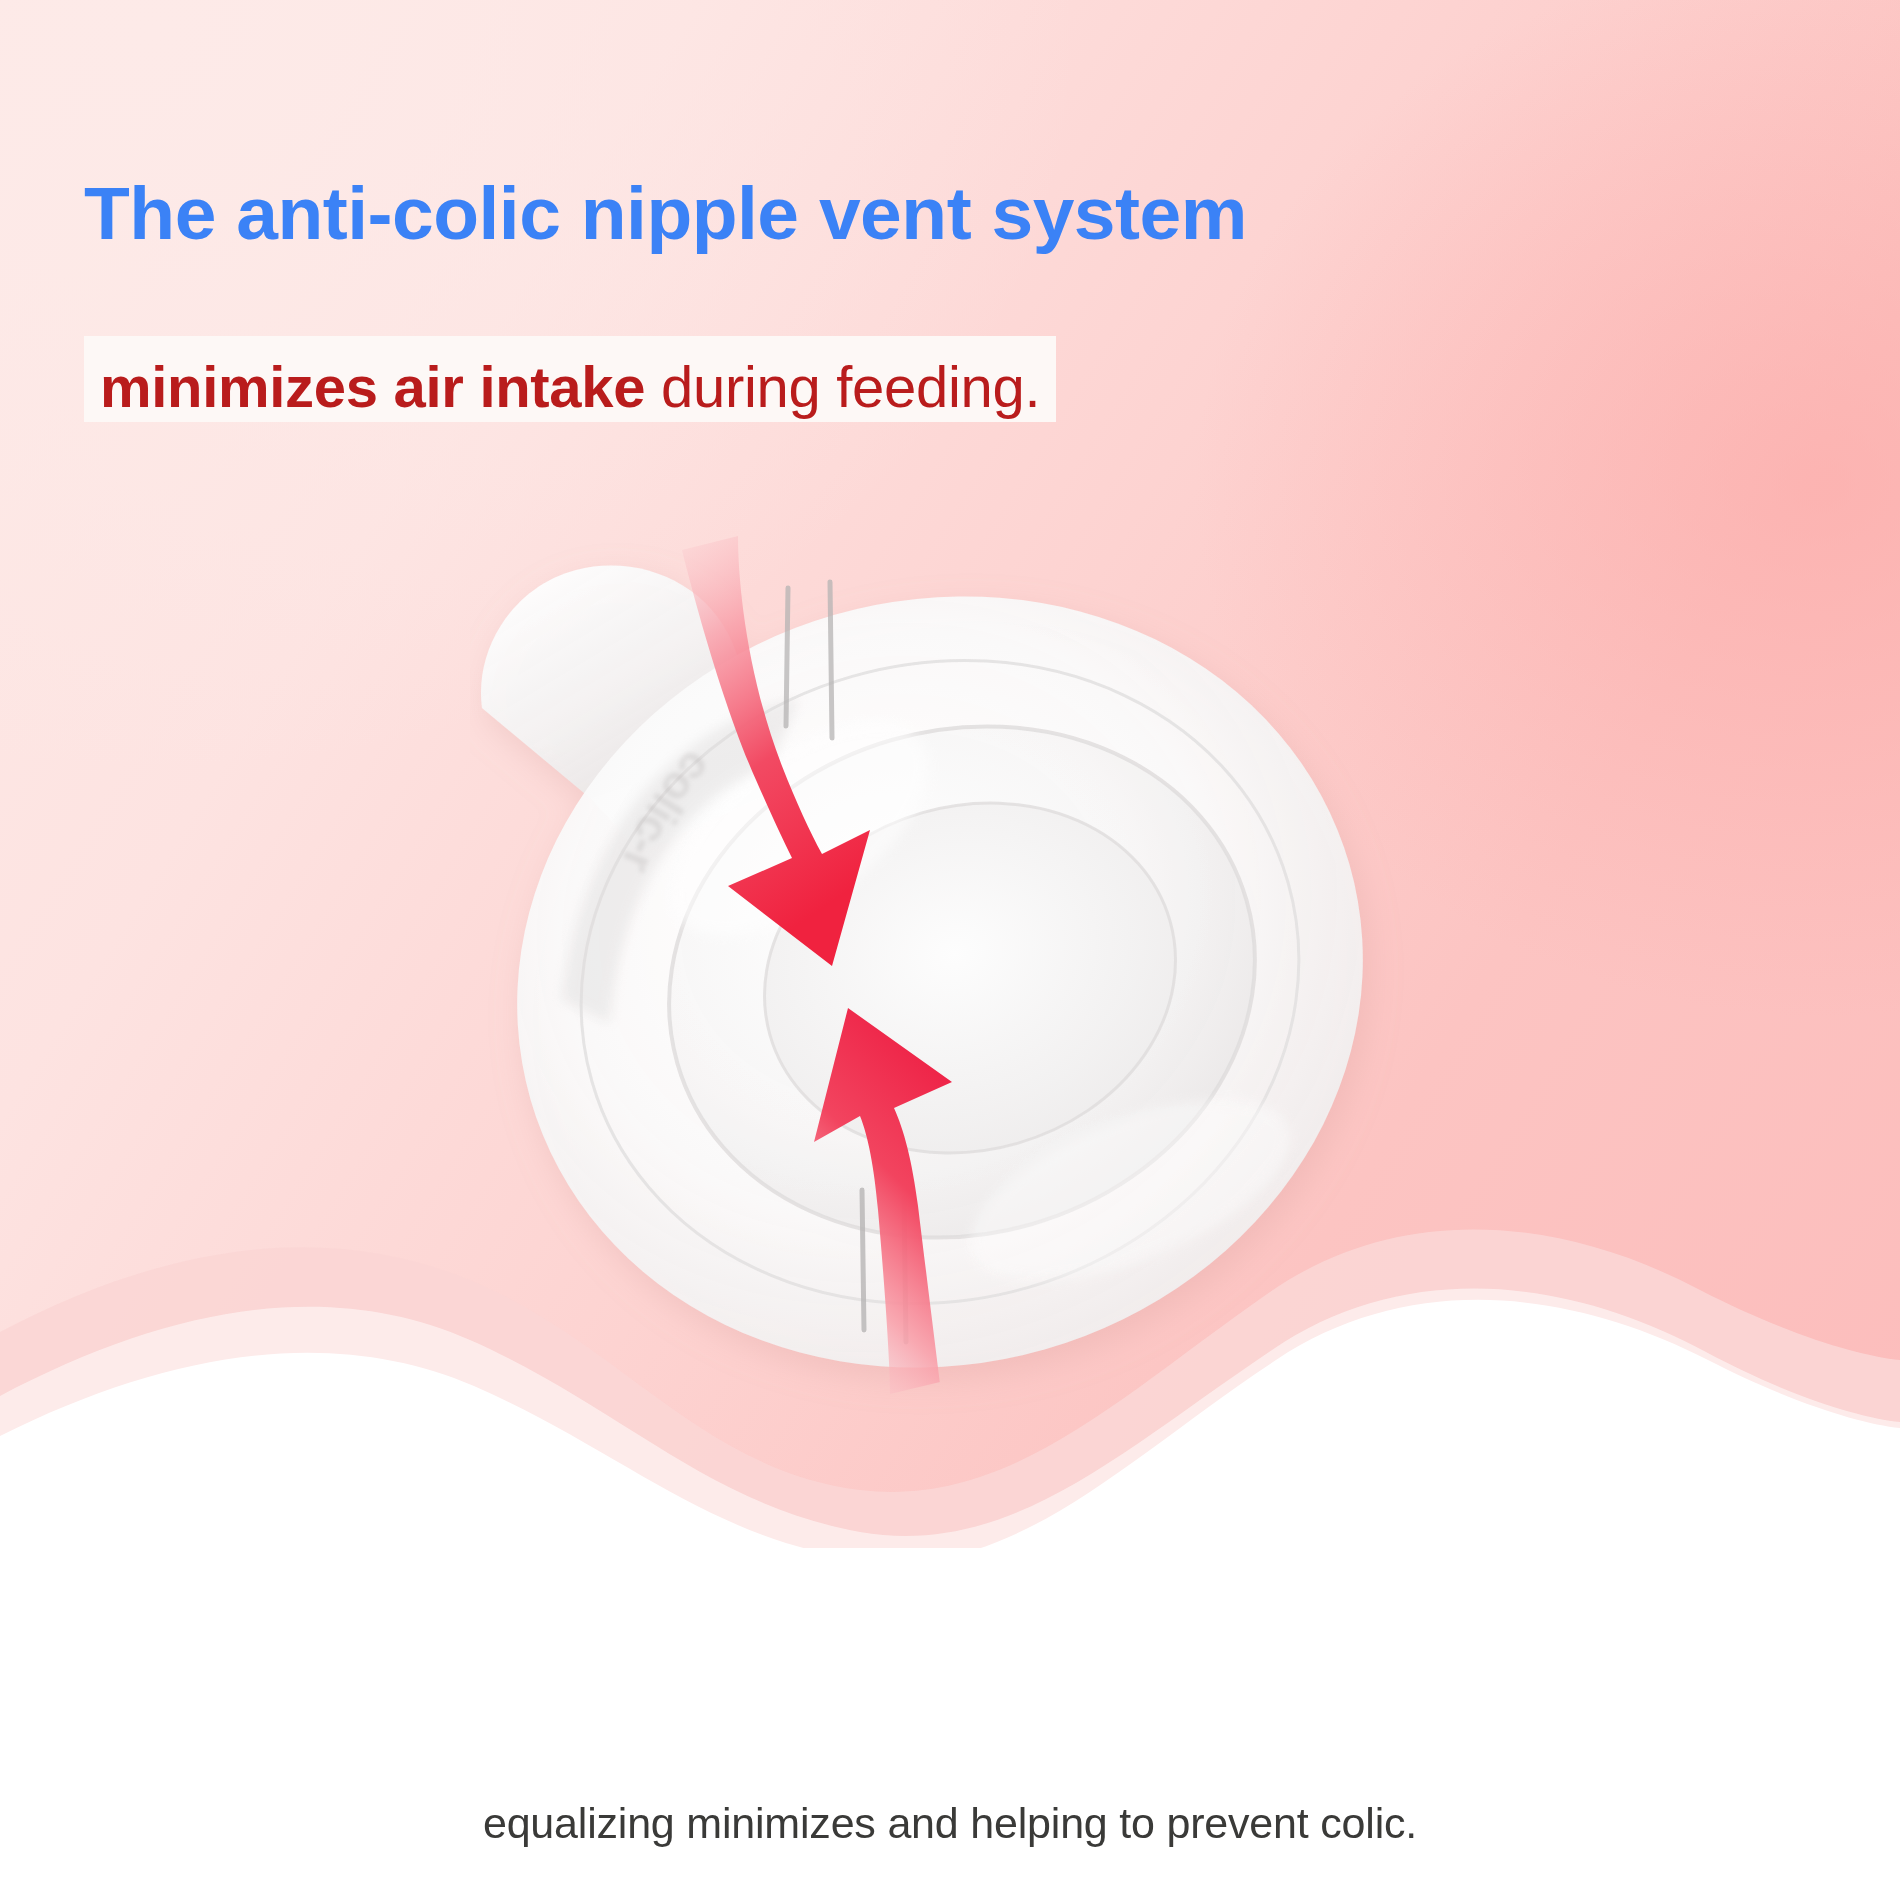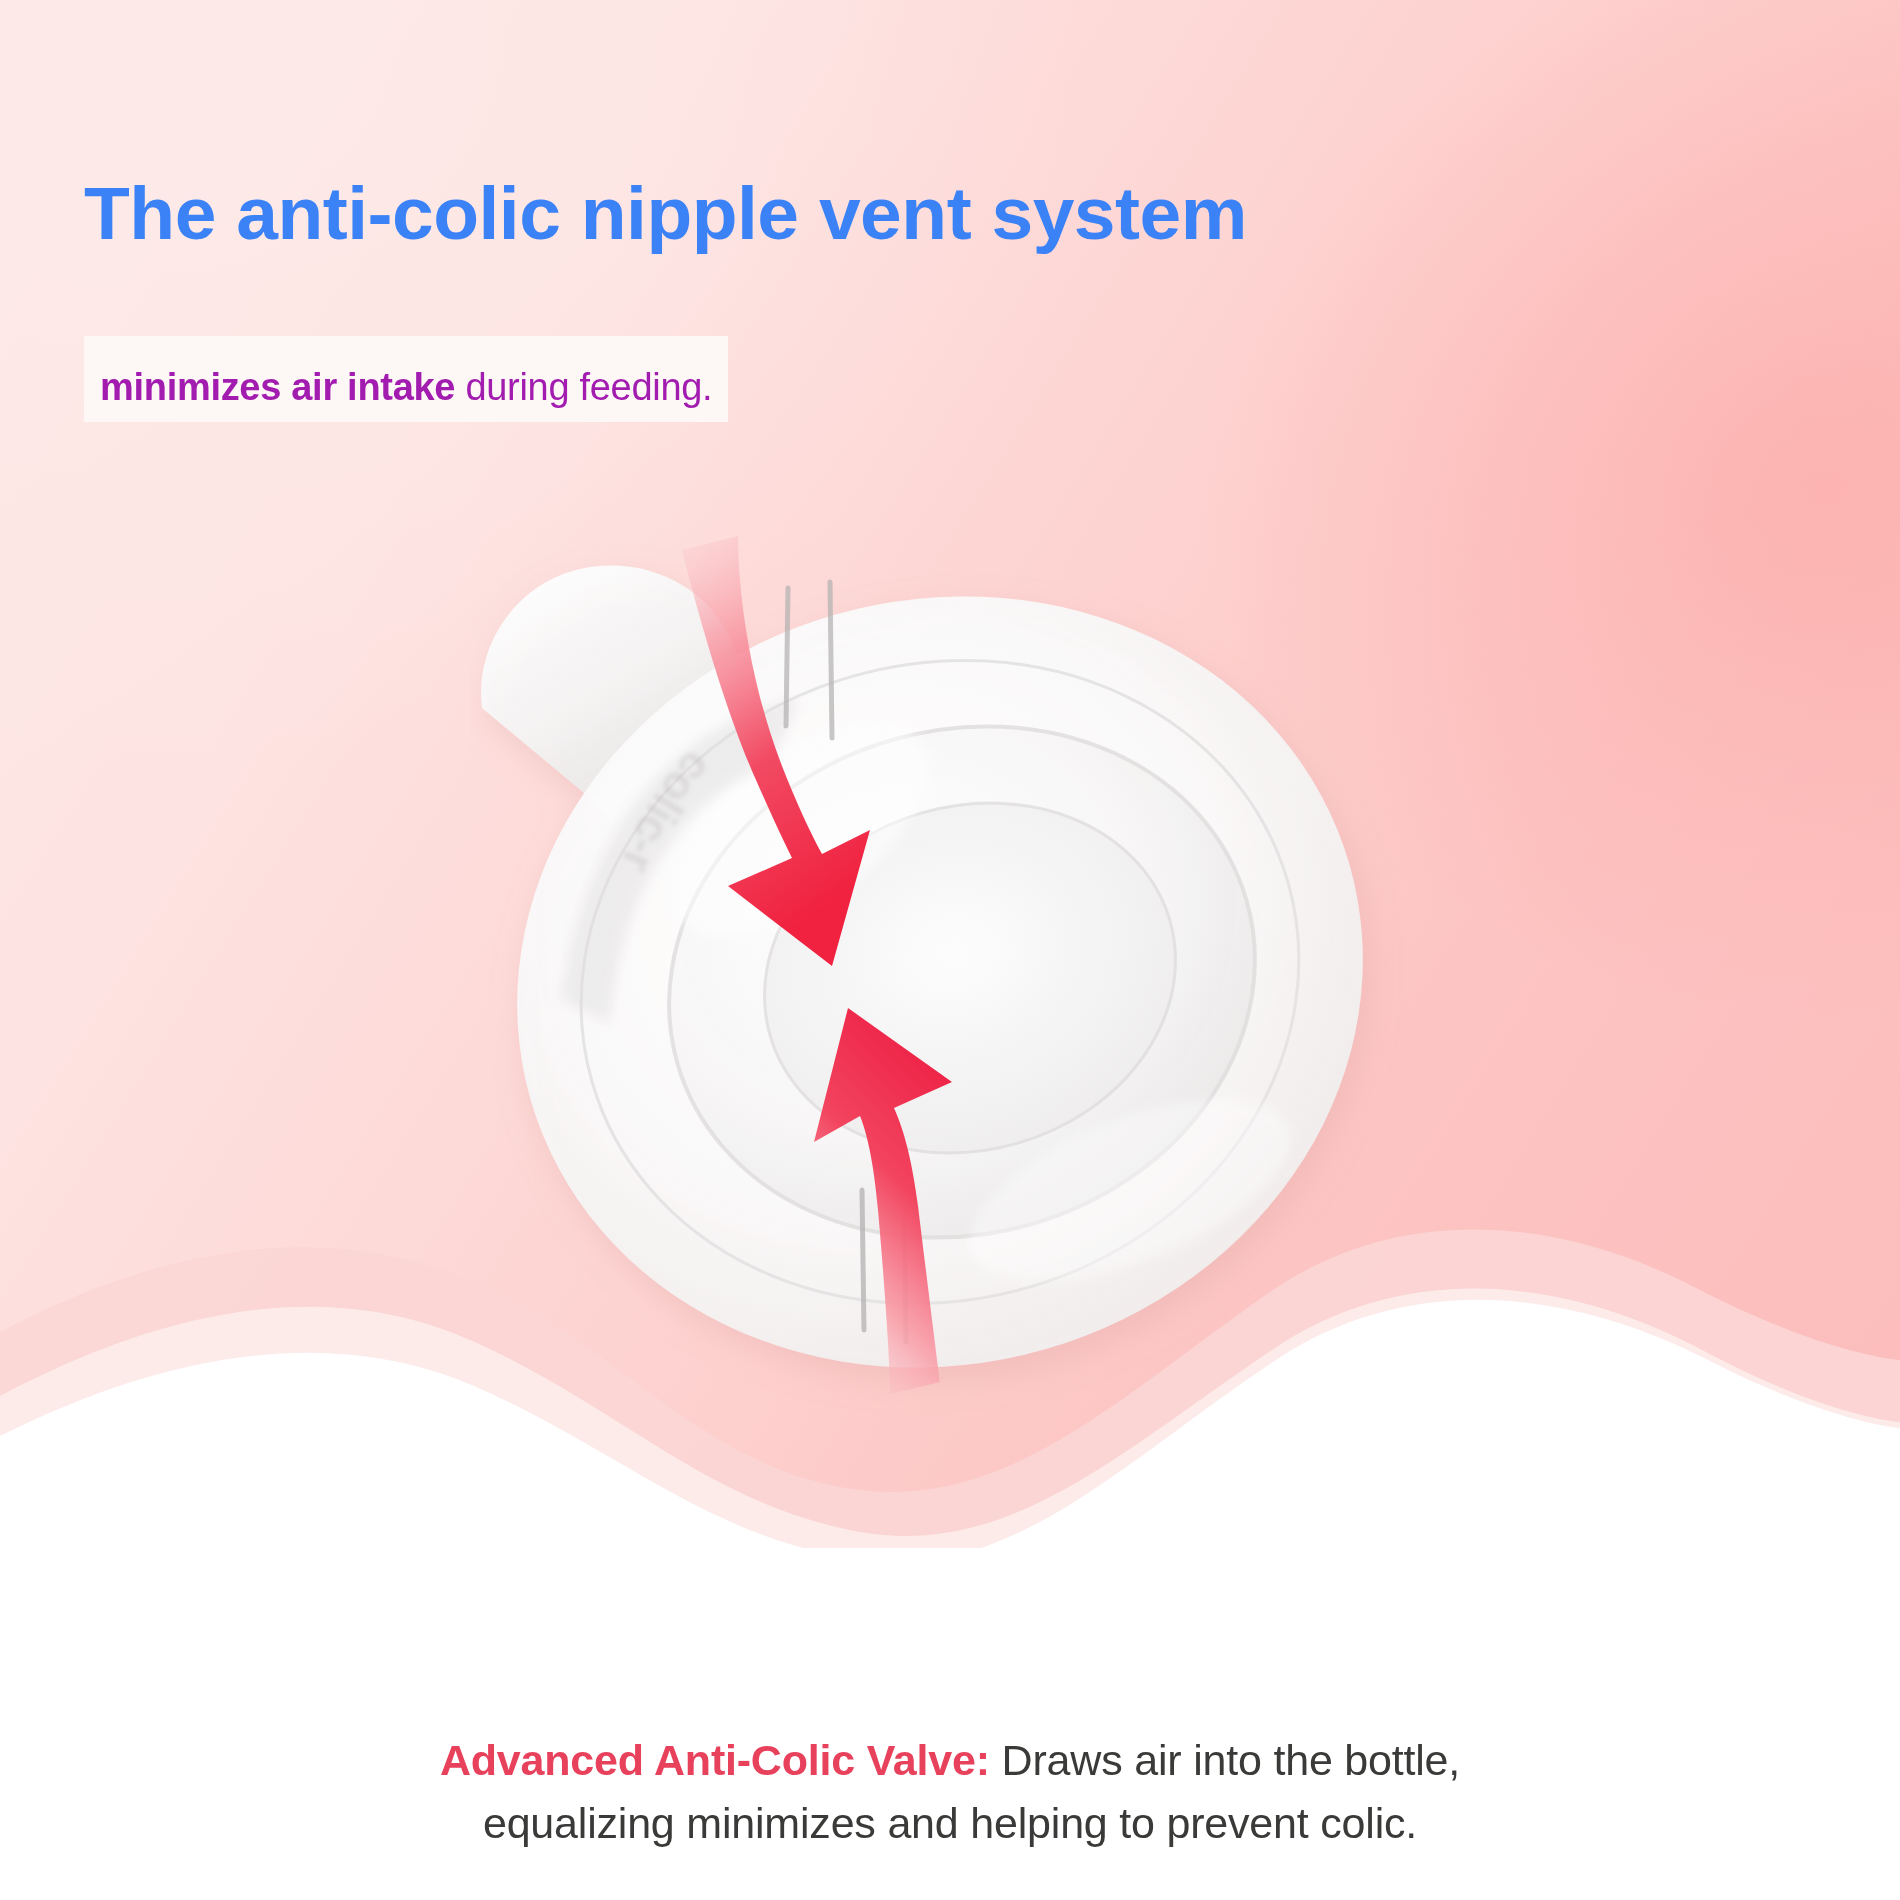--- a/index.html
+++ b/index.html
@@ -67,23 +67,23 @@
     left: 84px;
     top: 336px;
     height: 86px;
     padding: 0 16px 0 16px;
     background: #fdf8f6;
     display: flex;
     align-items: center;
     box-sizing: border-box;
   }
   .sub-text {
-    font-size: 38px;
+    font-size: 58px;
     line-height: 1;
-    color: #a21caf;
+    color: #b91c1c;
     white-space: nowrap;
     font-weight: 400;
     letter-spacing: -0.3px;
     position: relative;
     top: -2px;
     margin-top: 19px;
   }
   .sub-text .bold { font-weight: 700; }
 
   
@@ -255,17 +255,16 @@
 
   <div class="bottom-panel"></div>
 
   <div class="headline">The anti-colic nipple vent system</div>
 
   <div class="sub-band">
     <span class="sub-text"><span class="bold">minimizes air intake</span><span> during feeding.</span></span>
   </div>
 
   <div class="caption">
-    <span class="caption-line"><span class="accent">Advanced Anti-Colic Valve:</span><span> Draws air into the bottle,</span></span>
     <span class="caption-line">equalizing minimizes and helping to prevent colic.</span>
   </div>
 
 </div>
 
 </body></html>

